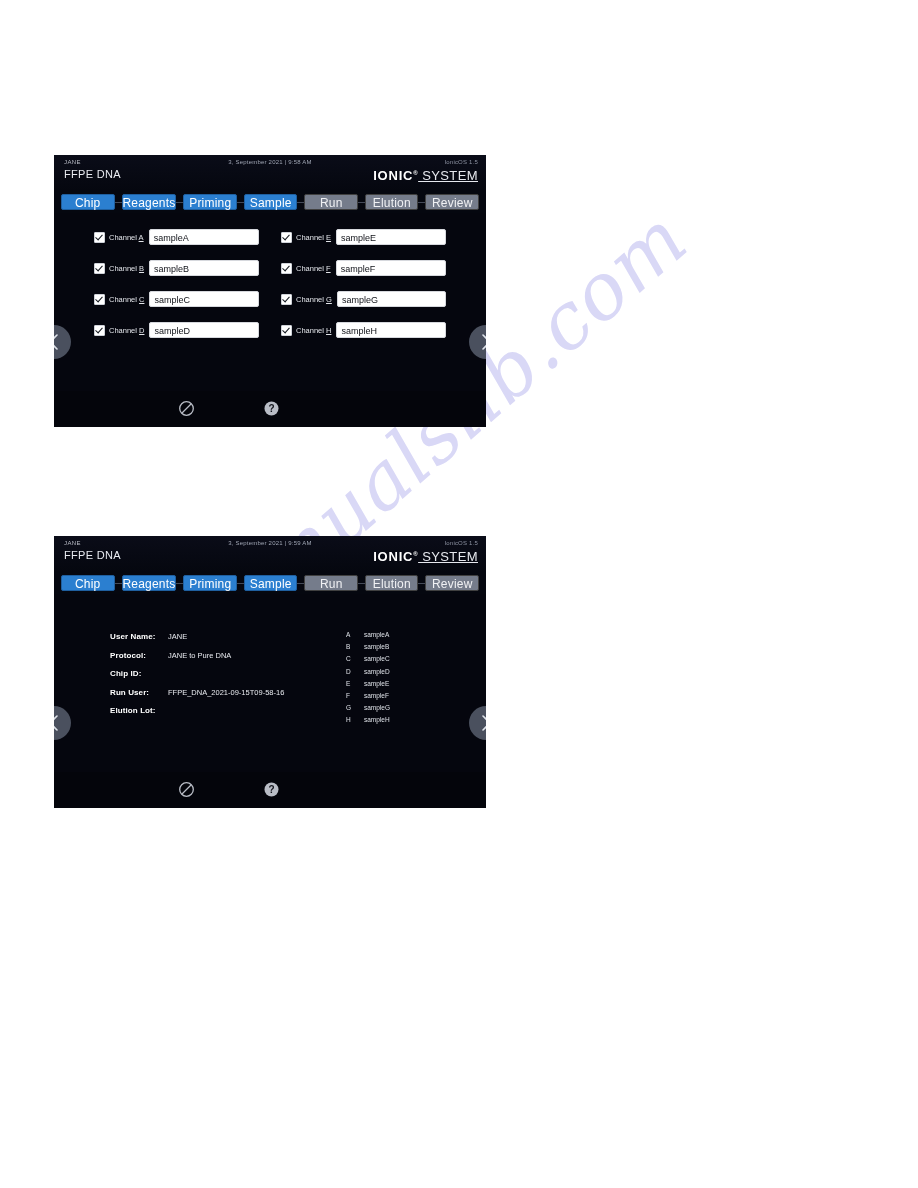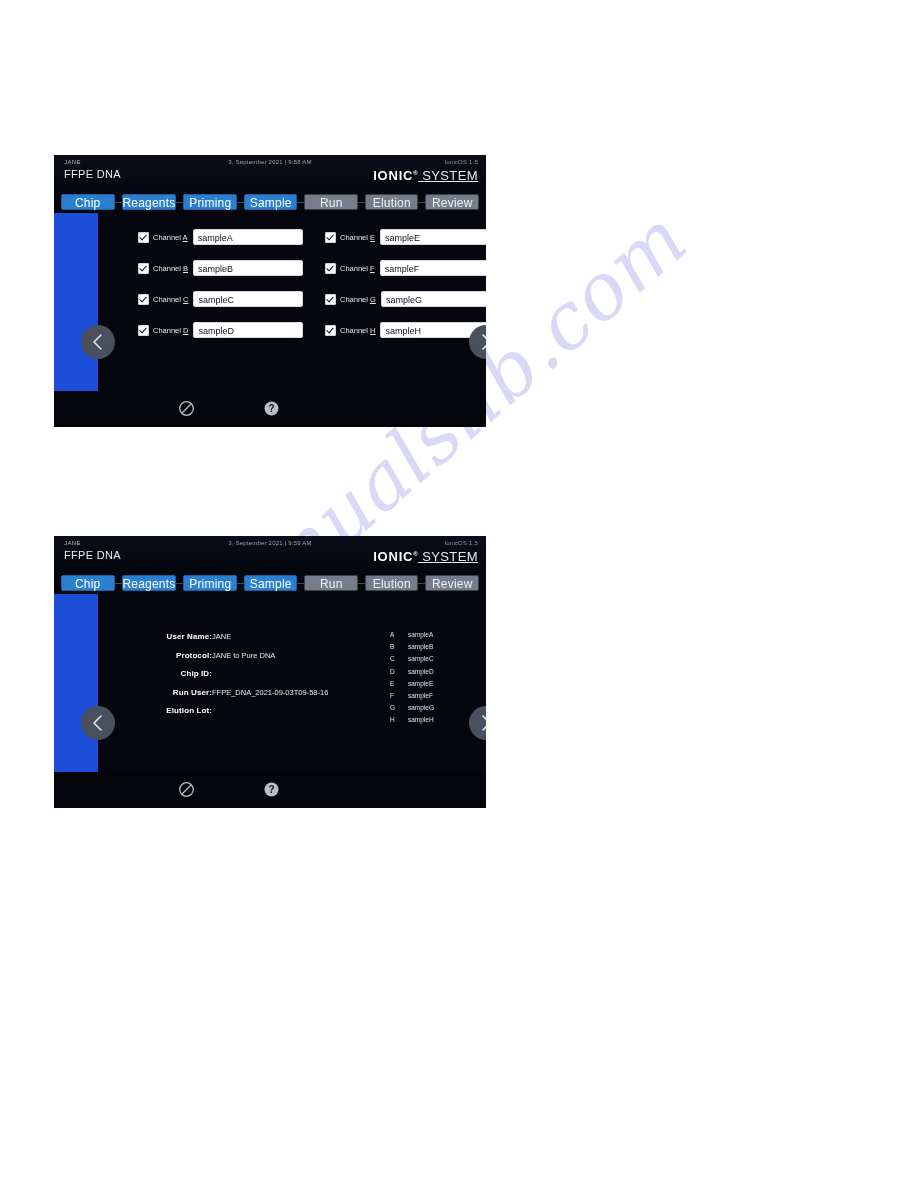--- a/index.html
+++ b/index.html
@@ -158,21 +158,20 @@
     height: 1px;
     background: #454b59;
     flex: 0 0 auto;
   }
 
   
   .scr-body {
     position: relative;
     height: 178px;
     background: #05060e;
-    margin-left: 44px;
   }
 
   
   .chan-grid {
     position: absolute;
     left: 40px;
     top: 16px;
     width: 352px;
     display: grid;
     grid-template-columns: 165px 165px;
@@ -228,21 +227,20 @@
     overflow: hidden;
     white-space: nowrap;
   }
 
   
   .summary {
     position: absolute;
     left: 56px;
     top: 38px;
     width: 190px;
-    text-align: right;
   }
   .sum-row {
     display: flex;
     align-items: baseline;
     margin-bottom: 9.5px;
   }
   .sum-key {
     width: 58px;
     flex: 0 0 auto;
     font-size: 8px;
@@ -451,21 +449,21 @@
       <div class="sum-row">
         <div class="sum-key">Protocol:</div>
         <div class="sum-val">JANE to Pure DNA</div>
       </div>
       <div class="sum-row">
         <div class="sum-key">Chip ID:</div>
         <div class="sum-val"></div>
       </div>
       <div class="sum-row">
         <div class="sum-key">Run User:</div>
-        <div class="sum-val">FFPE_DNA_2021-09-03T09-58-16</div>
+        <div class="sum-val">FFPE_DNA_2021-09-15T09-58-16</div>
       </div>
       <div class="sum-row">
         <div class="sum-key">Elution Lot:</div>
         <div class="sum-val"></div>
       </div>
     </div>
 
     <div class="samplelist">
       <div class="sl-row">
         <div class="sl-chan">A</div>

